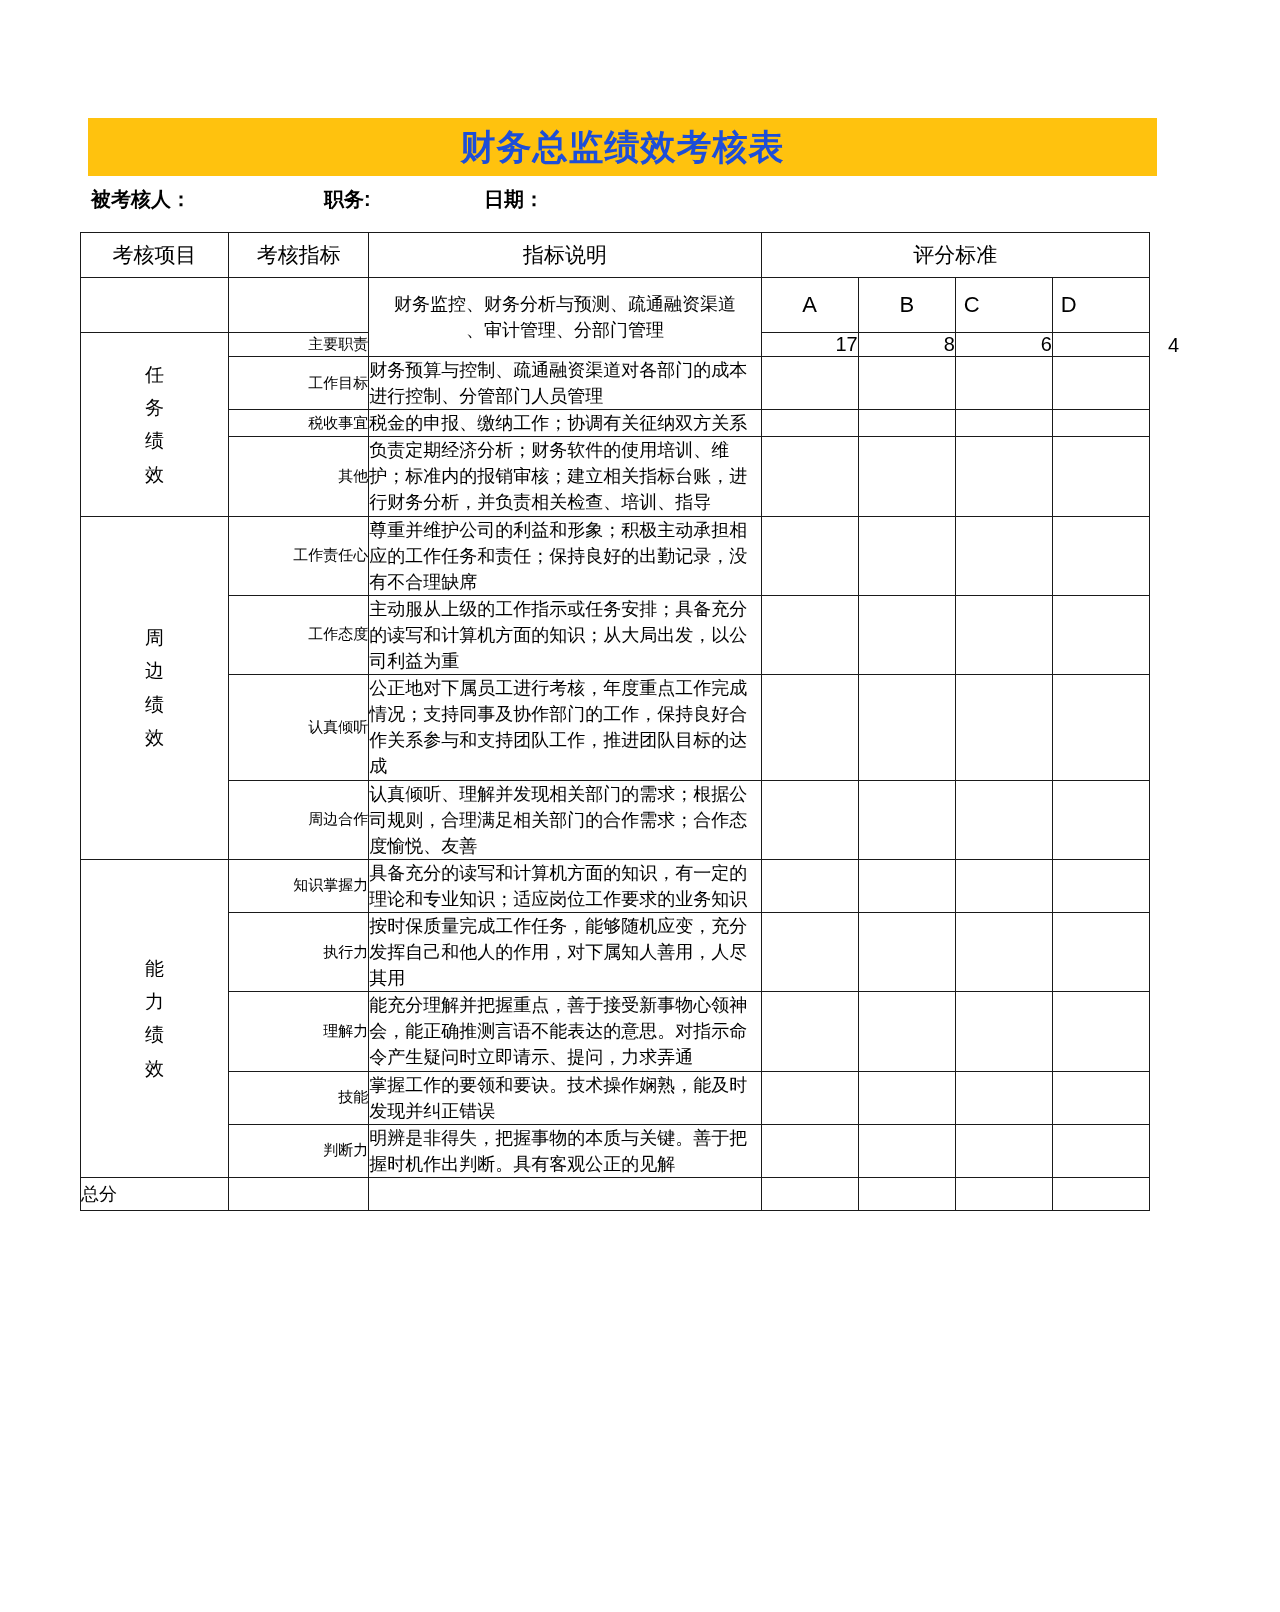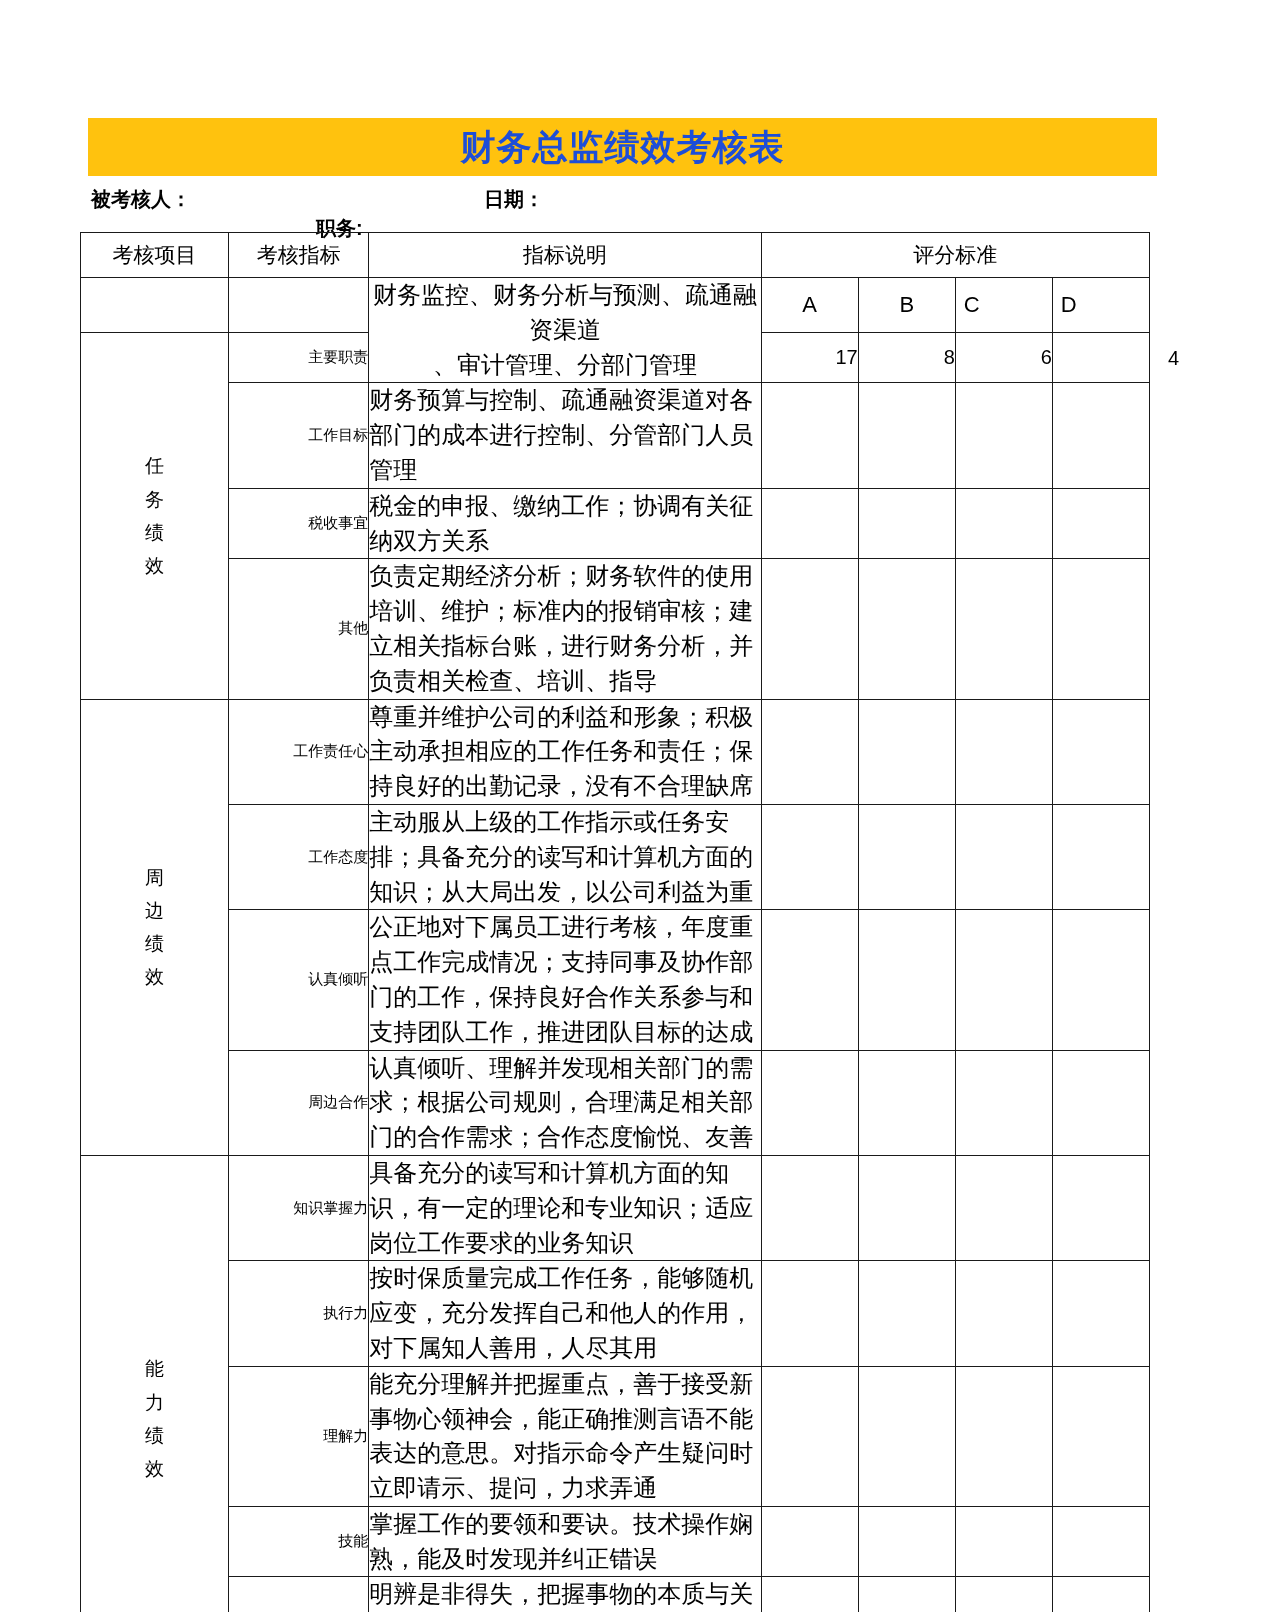--- a/index.html
+++ b/index.html
@@ -44,21 +44,21 @@
     position:absolute;
     left:88px;
     top:186px;
     width:1069px;
     height:34px;
     font-size:20px;
     font-weight:bold;
   }
   .meta span{position:absolute;top:0;white-space:nowrap;}
   .meta .m1{left:3px;}
-  .meta .m2{left:228px;margin-top:29px;}
+  .meta .m2{left:236px;}
   .meta .m3{left:396px;}
 
   
   .tbl-wrap{
     position:absolute;
     left:80px;
     top:232px;
     width:1070px;
   }
   table.grid{
@@ -107,21 +107,21 @@
     transform:translateY(-50%);
   }
 
   .ind-cell{
     padding:6px 8px;
     font-size:15px;
     text-align:right;
   }
   .desc-cell{
     padding:5px 7px;
-    font-size:24px;
+    font-size:18px;
     line-height:1.45;
     text-align:left;
     font-family:Liberation Serif, serif;
   }
   .desc-cell.ctr{text-align:center;}
 
   .vert-cell{
     text-align:center;
     vertical-align:middle;
   }

